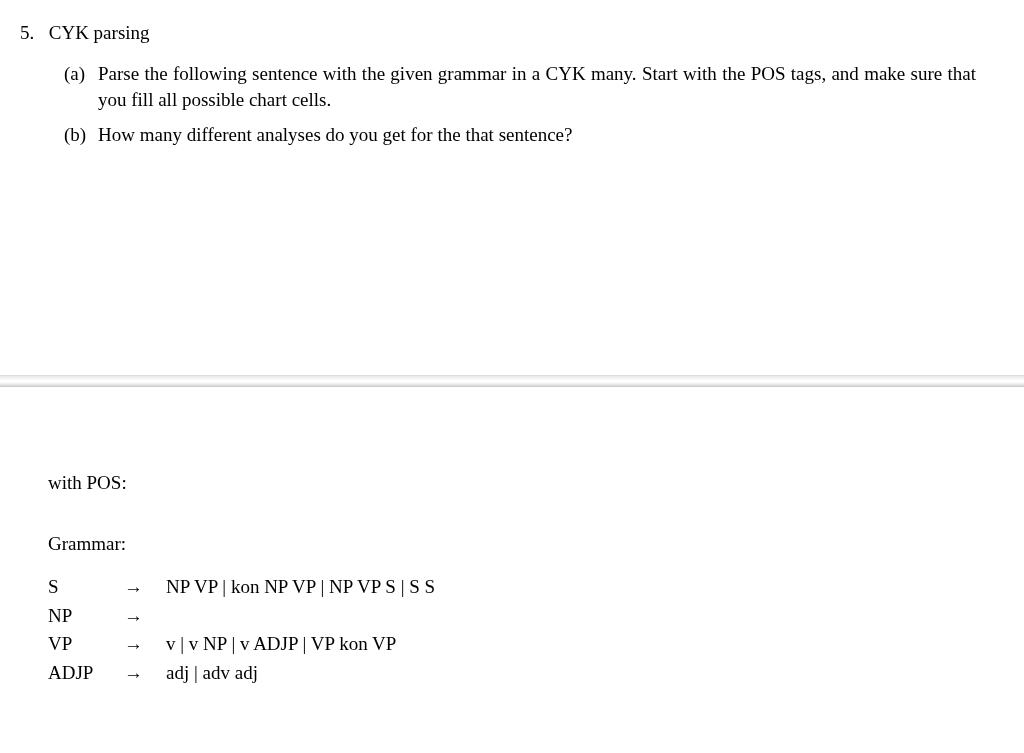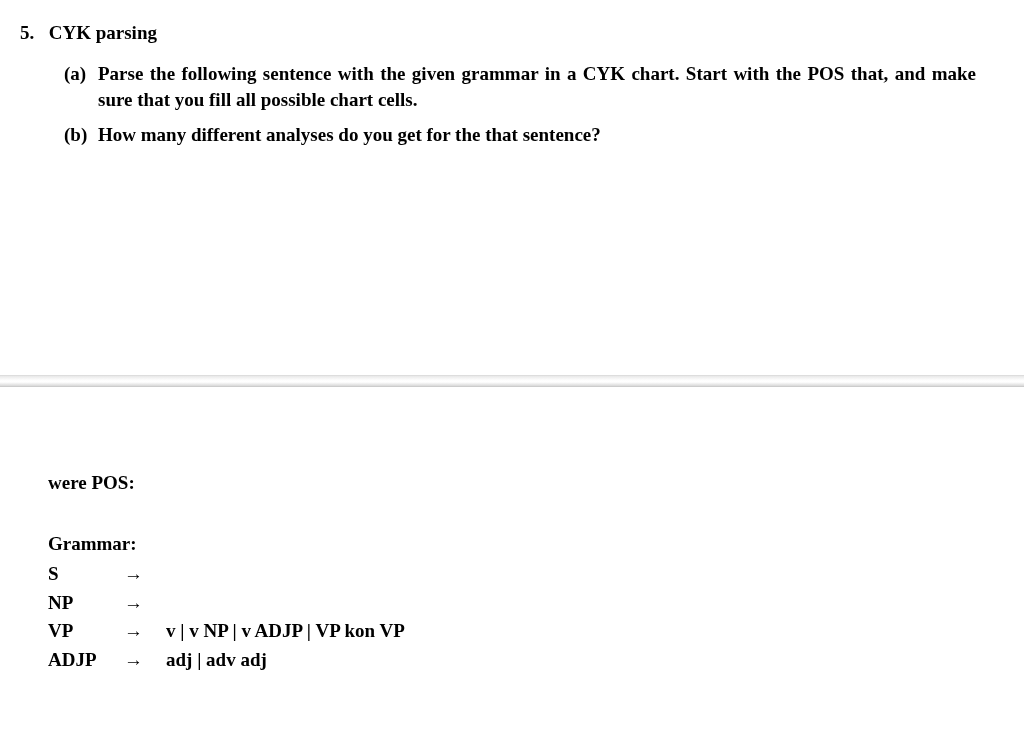--- a/index.html
+++ b/index.html
@@ -1,15 +1,15 @@
 <!DOCTYPE html>
 <html><head>
   <meta charset="utf-8">
   <style>
-    * { box-sizing: border-box; margin: 0; padding: 0; font-weight: bold; }
+    * { box-sizing: border-box; margin: 0; padding: 0; }
     body {
       font-family: "Times New Roman", "Computer Modern", Georgia, serif;
       font-size: 19px;
       line-height: 1.4;
       color: #000;
       background: #fff;
       width: 1024px;
       height: 753px;
       position: relative;
     }
@@ -68,21 +68,21 @@
       flex-shrink: 0;
     }
     .sent-text {
       flex: 1;
       text-align: justify;
     }
     .grammar-block {
       margin-top: 34px;
     }
     .grammar-heading {
-      margin-bottom: 4px;
+      margin-bottom: 17px;
     }
     .grammar-row {
       display: flex;
       align-items: baseline;
       margin-bottom: 2px;
     }
     .gr-nt {
       width: 76px;
       flex-shrink: 0;
     }
@@ -99,43 +99,44 @@
 <body>
 
 <div class="page-top">
   <div class="q-header">
     <span class="q-number">5.</span>
     <span class="q-title">CYK parsing</span>
   </div>
   <div class="sublist">
     <div class="sub-item">
       <div class="sub-label">(a)</div>
-      <div class="sub-text">Parse the following sentence with the given grammar in a CYK chart. Start with the POS that, and make sure that you fill all possible chart cells.</div>
+      <div class="sub-text">Parse the following sentence with the given grammar in a CYK many. Start with the POS tags, and make sure that you fill all possible chart cells.</div>
     </div>
     <div class="sub-item">
       <div class="sub-label">(b)</div>
       <div class="sub-text">How many different analyses do you get for the that sentence?</div>
     </div>
   </div>
 </div>
 
 <div class="page-break"></div>
 
 <div class="page-bottom">
   <div class="sentence-block">
   </div>
   <div class="sentence-block">
-    <div class="sent-label">were POS:</div>
+    <div class="sent-label">with POS:</div>
   </div>
 
   <div class="grammar-block">
     <div class="grammar-heading">Grammar:</div>
     <div class="grammar-row">
       <div class="gr-nt">S</div>
       <div class="gr-arrow">→</div>
+      <div class="gr-rhs">NP VP | kon NP VP | NP VP S | S S</div>
     </div>
     <div class="grammar-row">
       <div class="gr-nt">NP</div>
       <div class="gr-arrow">→</div>
     </div>
     <div class="grammar-row">
       <div class="gr-nt">VP</div>
       <div class="gr-arrow">→</div>
       <div class="gr-rhs">v | v NP | v ADJP | VP kon VP</div>
     </div>

